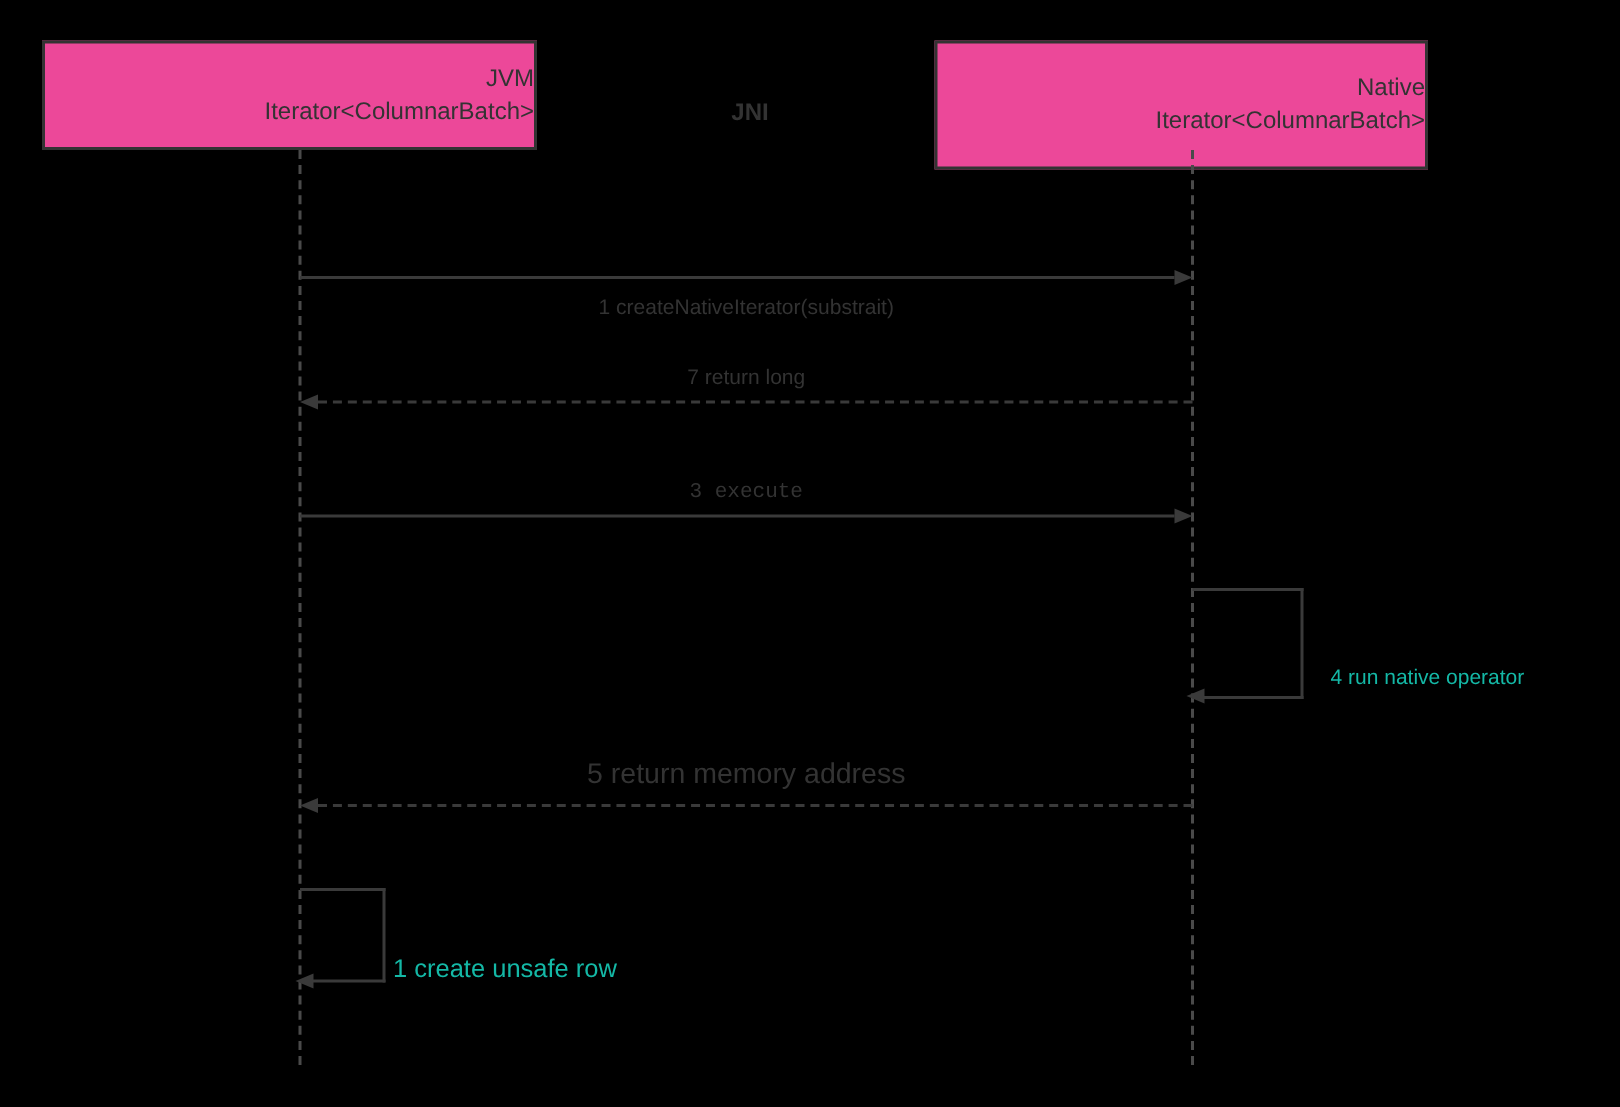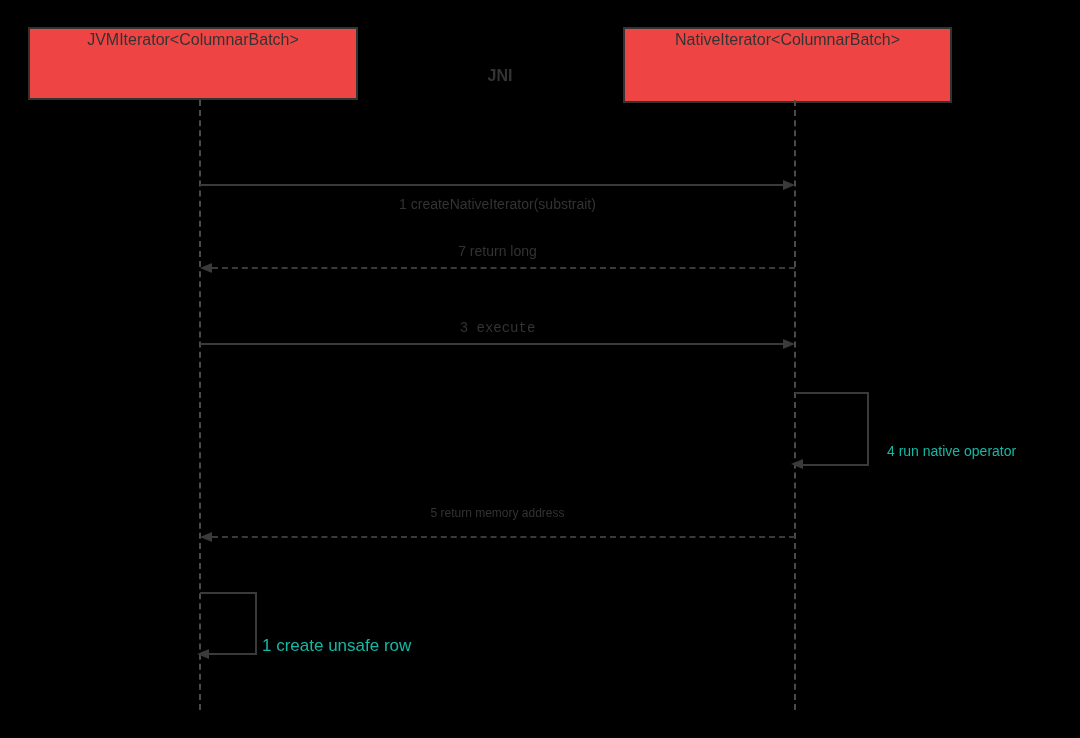--- a/index.html
+++ b/index.html
@@ -7,47 +7,47 @@
     position:relative;
     width:1080px;height:738px;
     background:#000000;
     font-family:"Liberation Sans", sans-serif;
     overflow:hidden;
   }
   
   .actor-box{
     position:absolute;
     box-sizing:border-box;
-    background:#ef4444;
+    background:#ec4899;
     border:2px solid #333333;
     color:#333333;
     text-align:right;
-    display:flex;flex-direction:row;justify-content:center;
+    display:flex;flex-direction:column;justify-content:center;
     font-size:16px;line-height:22px;
   }
   #jvm-box{left:28px;top:27px;width:330px;height:73px;}
-  #native-box{left:623px;top:27px;width:329px;height:76px;}
+  #native-box{left:623px;top:27px;width:329px;height:86px;}
   
   .jni-label{
     position:absolute;left:450px;top:54px;width:100px;
     text-align:center;color:#333333;font-size:16px;font-weight:700;margin-top:13px;
   }
   
   .lifeline{
     position:absolute;top:100px;height:610px;width:0;
     border-left:2px dashed #4a4a4a;
   }
   #lifeline-jvm{left:199px;}
   #lifeline-native{left:794px;}
   
   .msg-label{
     position:absolute;left:200px;width:595px;
     text-align:center;color:#333333;font-size:14px;
   }
-  .msg-label.big{font-size:12px;}
+  .msg-label.big{font-size:19px;}
   .side-label{
     position:absolute;color:#14b8a6;font-size:14px;white-space:nowrap;margin-top:20px;
   }
   .side-label.big{font-size:17px;}
   
   .line-solid{
     position:absolute;height:0;border-top:2px solid #3a3a3a;
   }
   .line-dashed{
     position:absolute;height:0;border-top:2px dashed #3a3a3a;

